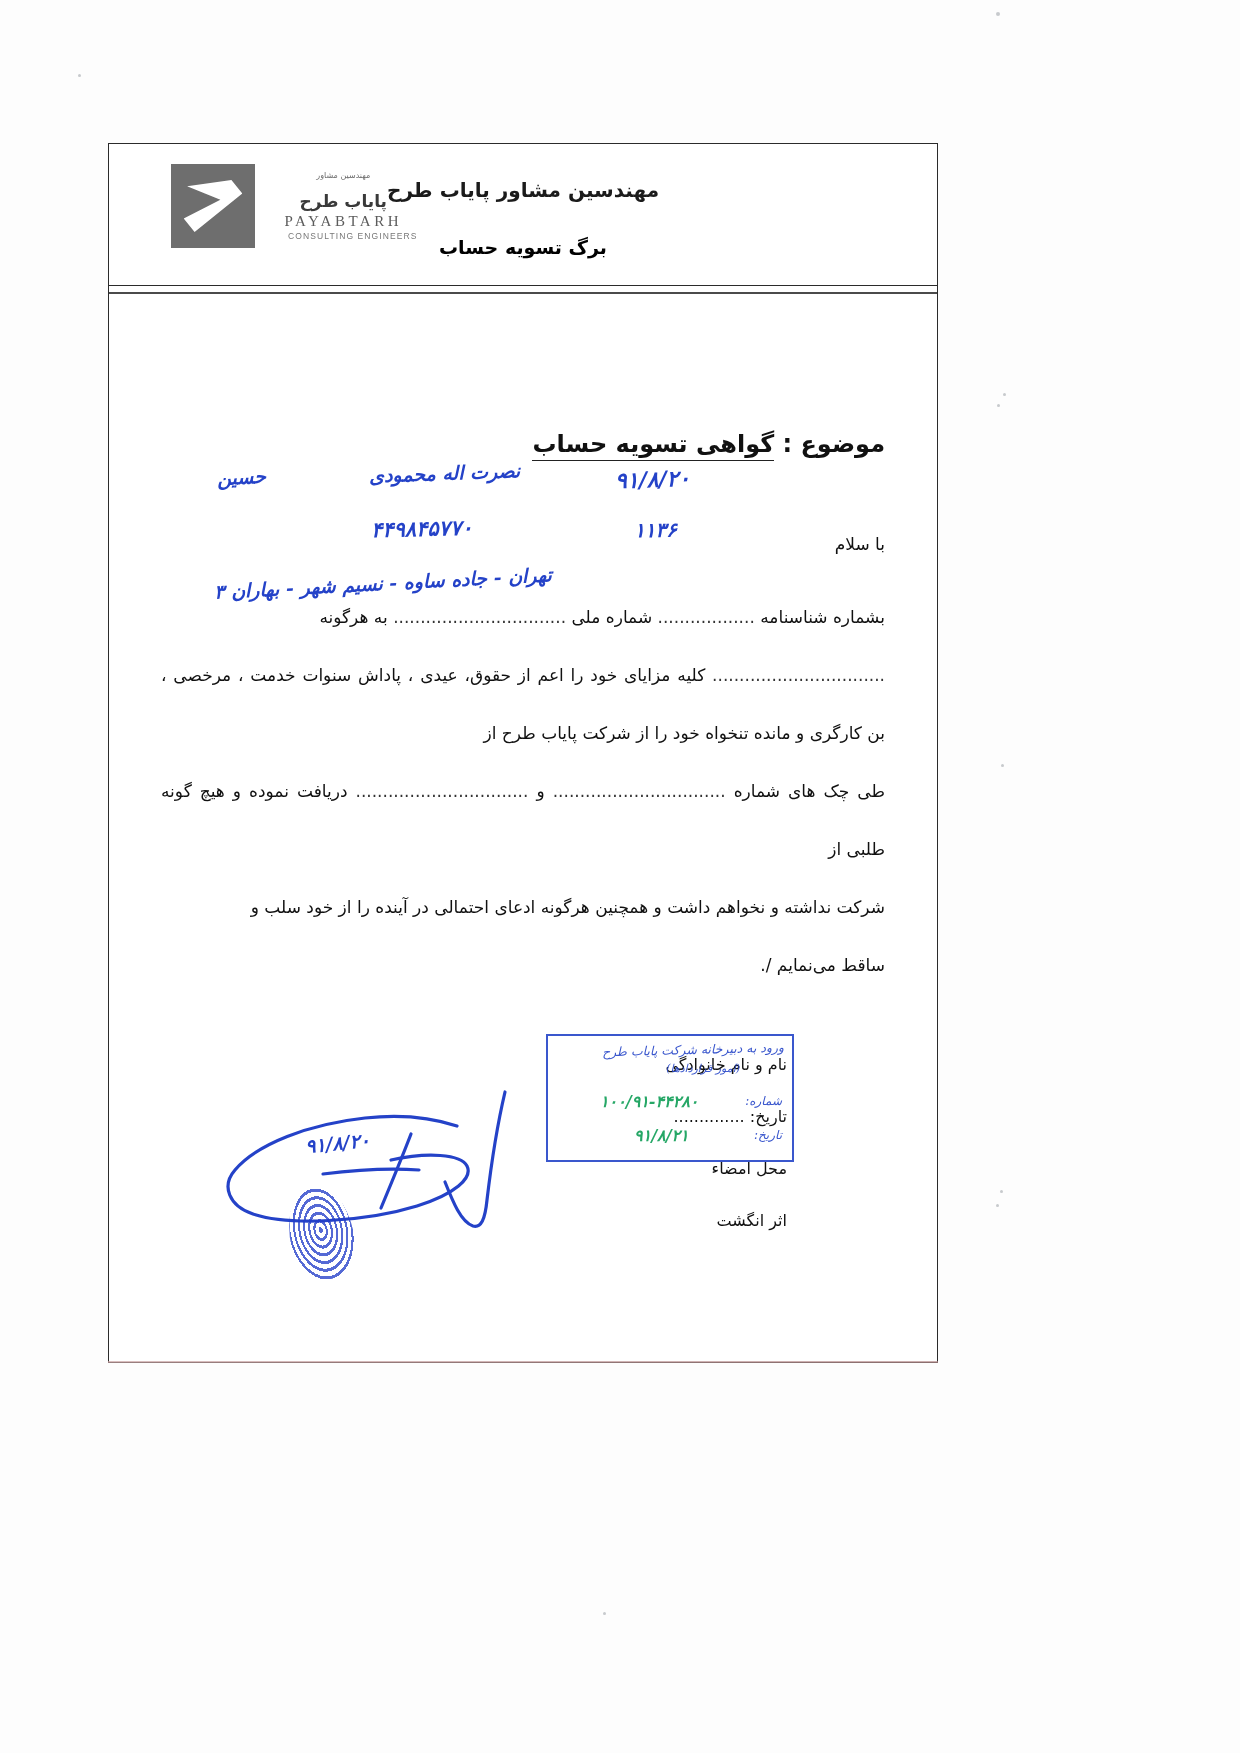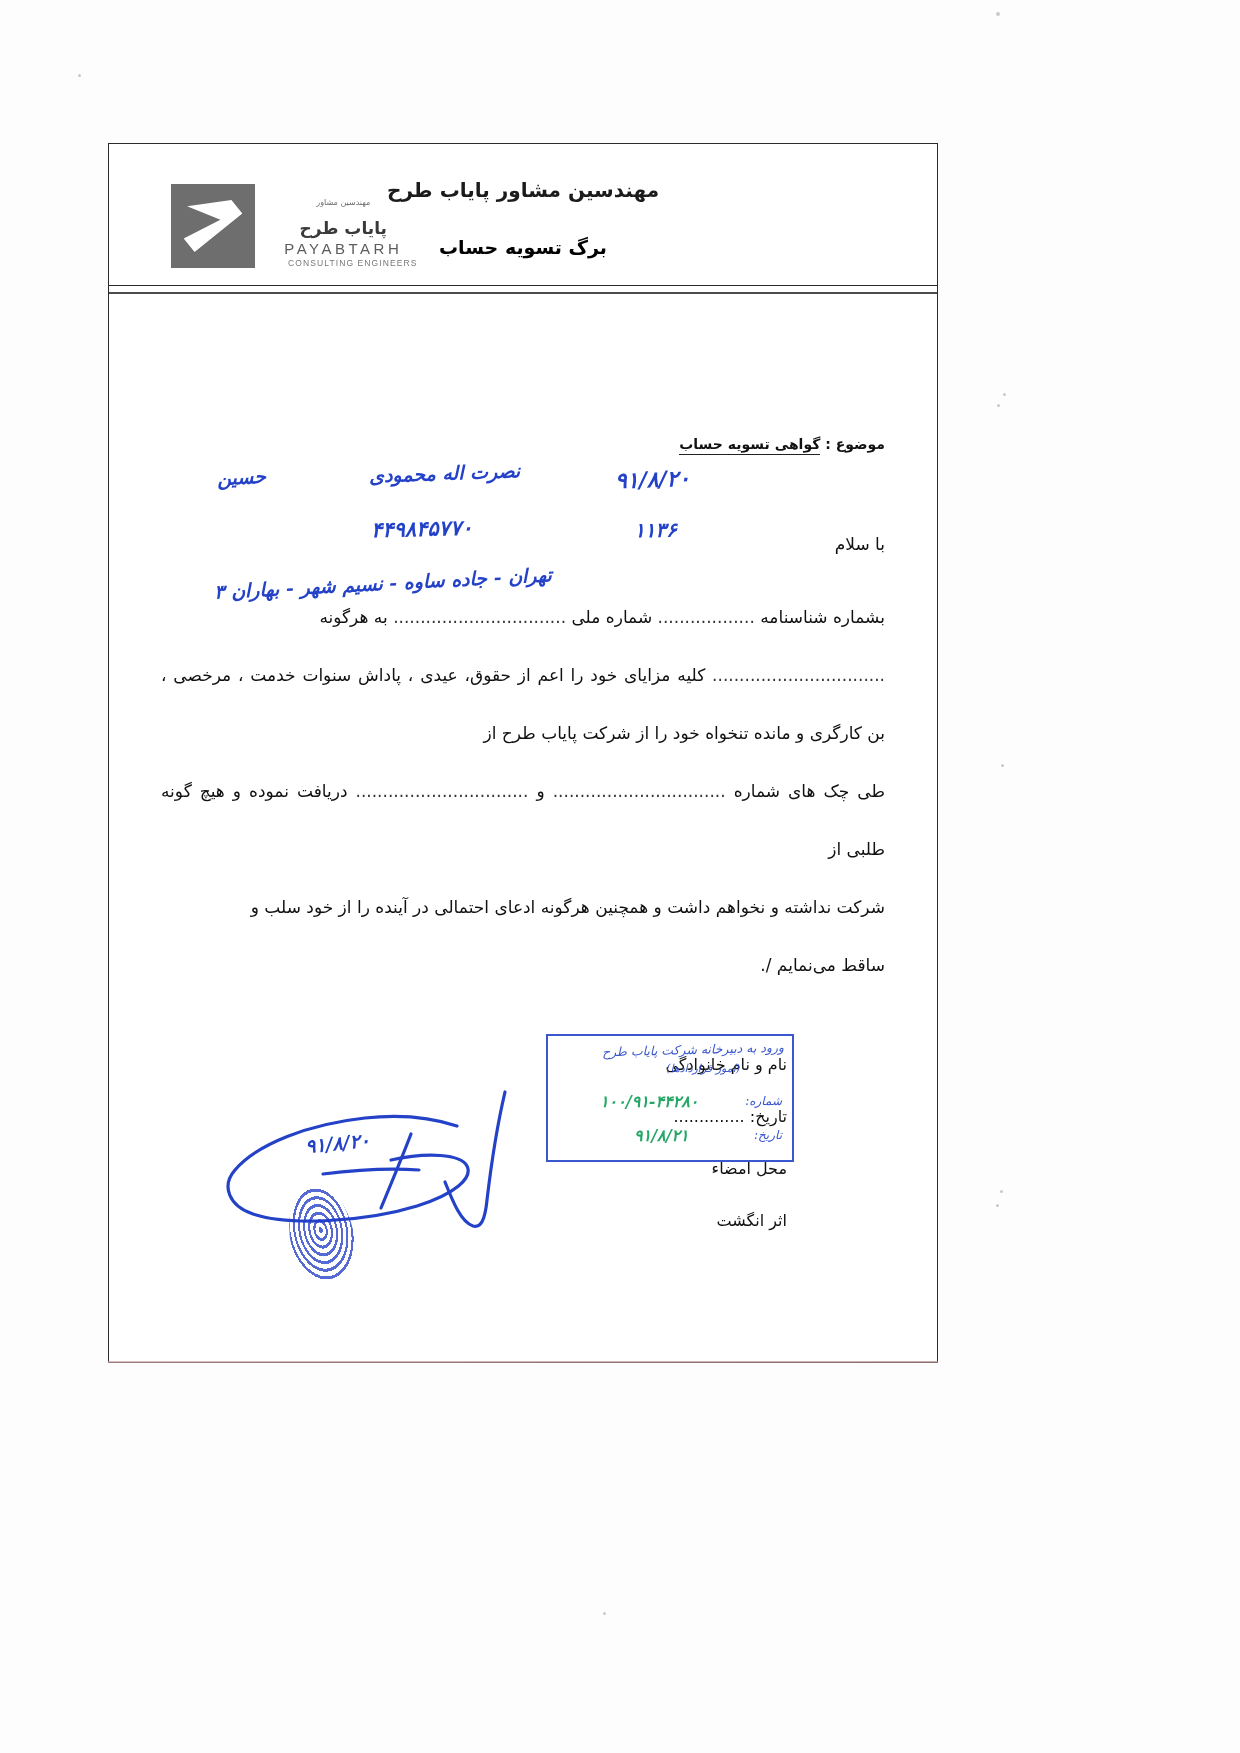--- a/index.html
+++ b/index.html
@@ -58,24 +58,24 @@
     height: 1.5px;
     background: #2b2b2b;
     opacity: .85;
   }
 
   
   .logo-wrap {
     position: absolute;
     right: auto;
     left: 62px;
-    top: 40px;
+    top: 20px;
     display: flex;
     flex-direction: row-reverse;
-    align-items: flex-end;
+    align-items: center;
     gap: 14px;
   }
   .logo-mark {
     width: 84px;
     height: 84px;
     background: #6e6e6e;
     position: relative;
     overflow: hidden;
   }
   .logo-mark::after {
@@ -103,21 +103,21 @@
     font-size: 17px;
     font-weight: 700;
     color: #3a3a3a;
     margin-top: 13px;
   }
   .logo-text .latin-main {
     font-size: 15px;
     letter-spacing: 3.5px;
     color: #5c5c5c;
     margin-top: 3px;
-    font-family: Liberation Sans, sans-serif;
+    font-family: Liberation Serif, serif;
   }
   .logo-text .latin-sub {
     font-size: 8.5px;
     letter-spacing: 1.1px;
     color: #777;
     margin-top: 2px;
     font-family: "Liberation Sans", sans-serif;
     margin-left: 19px;
   }
 
@@ -148,21 +148,21 @@
     left: 52px;
     right: 52px;
     top: 272px;
     font-size: 17.5px;
     line-height: 56px;
     color: #111;
     text-align: right;
   }
   .subject-line {
     font-weight: 700;
-    font-size: 14px;
+    font-size: 24px;
     margin-bottom: 44px;
   }
   .subject-line .underlined {
     border-bottom: 1.2px solid #222;
     padding-bottom: 2px;
     font-weight: 700;
   }
   .salam {
     margin-bottom: 16px;
     font-size: 17px;

